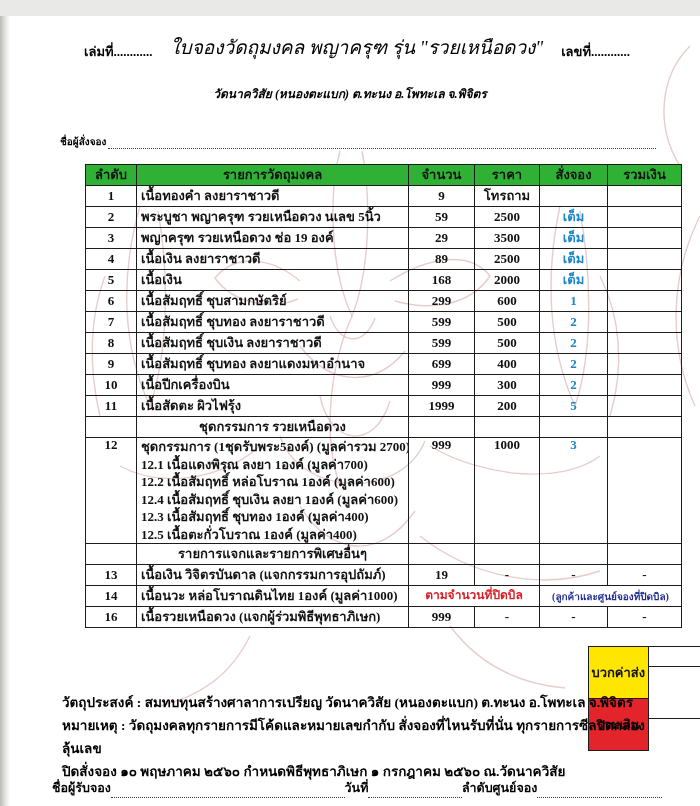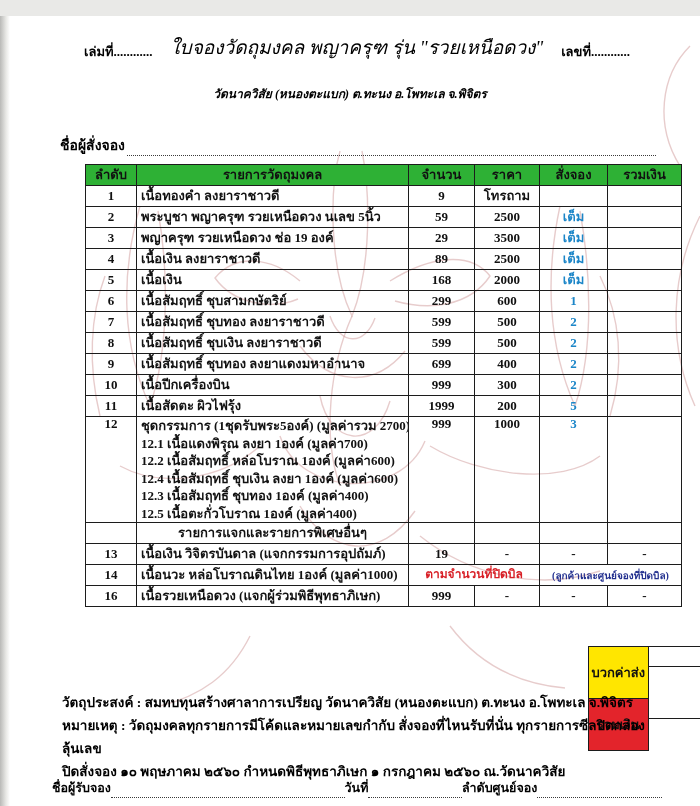--- a/index.html
+++ b/index.html
@@ -19,21 +19,21 @@
   .sketch{position:absolute;left:0;top:0;width:700px;height:806px;pointer-events:none;}
 
   
   .hdr{position:absolute;top:16px;left:0;width:700px;}
   .hdr-row{display:flex;align-items:flex-end;padding:0 70px 0 84px;}
   .book-no,.doc-no{font-size:13px;font-weight:bold;white-space:nowrap;}
   .main-title{flex:1;text-align:center;font-size:19px;font-weight:normal;font-style:italic;}
   .subtitle{margin-top:22px;text-align:center;font-size:12px;font-weight:bold;font-style:italic;}
 
   .orderer{position:absolute;top:118px;left:60px;width:596px;display:flex;align-items:flex-end;
-    font-size:14px;font-weight:bold;}
+    font-size:10px;font-weight:bold;}
   .dotfill{flex:1;border-bottom:1.6px dotted #3a3a3a;height:14px;margin-left:2px;}
 
   
   table.order{position:absolute;top:148px;left:85px;border-collapse:collapse;table-layout:fixed;
     width:542px;font-size:13px;font-weight:bold;color:#111;}
   table.order td{border:1.6px solid #1c1c1c;padding:0 4px;height:20px;line-height:1.15;
     overflow:hidden;white-space:nowrap;background:transparent;}
   td.c-no{width:42px;text-align:center;}
   td.c-item{width:263px;text-align:left;}
   td.c-qty{width:57px;text-align:center;}
@@ -207,20 +207,28 @@
         </tr>
         <tr>
           <td class="c-no">11</td>
           <td class="c-item">เนื้อสัดตะ ผิวไฟรุ้ง</td>
           <td class="c-qty">1999</td>
           <td class="c-price">200</td>
           <td class="c-order blue-ink">5</td>
           <td class="c-total"></td>
         </tr>
         <tr>
+          <td class="c-no"></td>
+          <td class="c-item section-cell">ชุดกรรมการ รวยเหนือดวง</td>
+          <td class="c-qty"></td>
+          <td class="c-price"></td>
+          <td class="c-order"></td>
+          <td class="c-total"></td>
+        </tr>
+        <tr>
           <td class="c-no vtop">12</td>
           <td class="c-item tall">
             <div class="subline">ชุดกรรมการ (1ชุดรับพระ5องค์) (มูลค่ารวม 2700)</div>
             <div class="subline">12.1 เนื้อแดงพิรุณ  ลงยา 1องค์ (มูลค่า700)</div>
             <div class="subline">12.2 เนื้อสัมฤทธิ์ หล่อโบราณ 1องค์ (มูลค่า600)</div>
             <div class="subline">12.4 เนื้อสัมฤทธิ์ ชุบเงิน ลงยา 1องค์ (มูลค่า600)</div>
             <div class="subline">12.3 เนื้อสัมฤทธิ์ ชุบทอง 1องค์ (มูลค่า400)</div>
             <div class="subline">12.5 เนื้อตะกั่วโบราณ 1องค์ (มูลค่า400)</div>
           </td>
           <td class="c-qty vtop">999</td>

